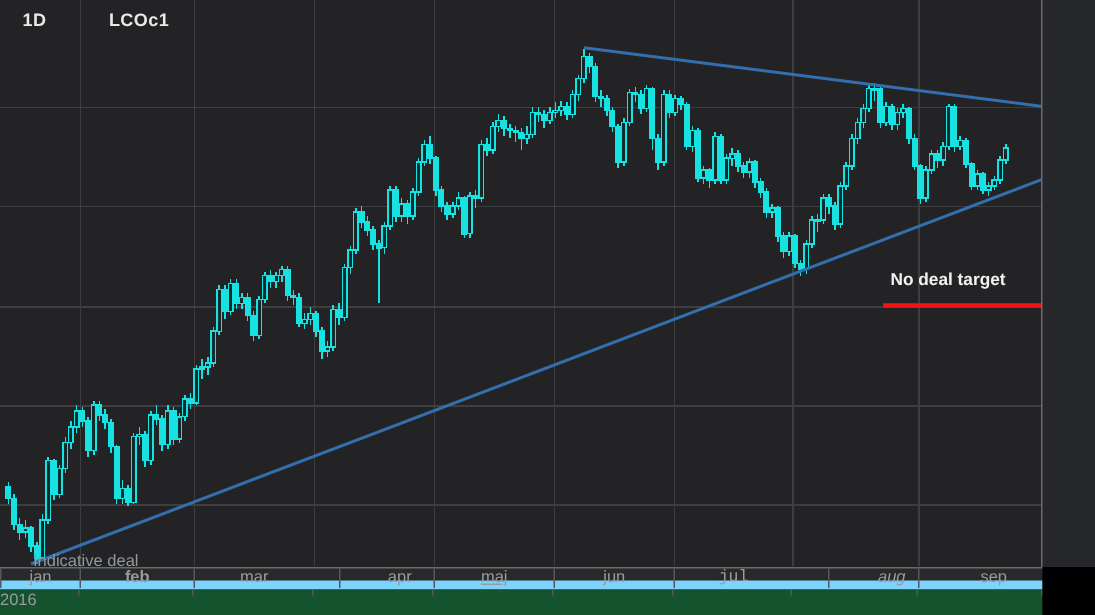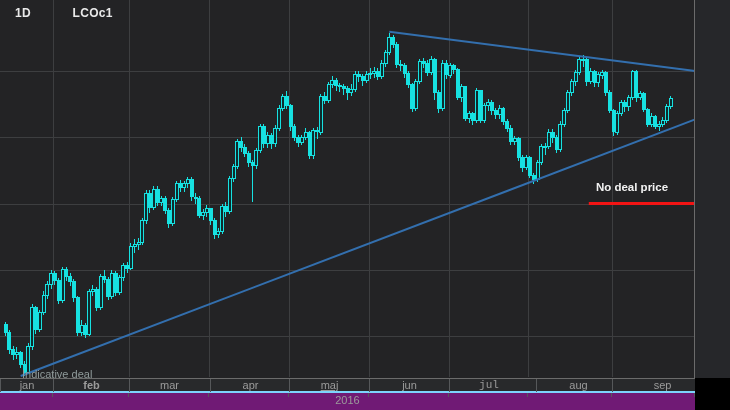--- a/index.html
+++ b/index.html
@@ -17,31 +17,31 @@
   .no-deal{
     position:absolute; left:586px; top:181px; width:92px; z-index:6;
     color:#f2f2f2; font-size:11.5px; font-weight:bold; text-align:center;
   }
   .indicative{
     position:absolute; left:22px; top:368px; z-index:6;
     color:#8f9a9a; font-size:11px;
   }
   .xaxis{
     position:absolute; left:0; top:378px; width:695px; height:15px; z-index:4;
-    background:#28292b; border-top:1px solid #6b6b6b; border-bottom:2px solid #7dd3fc;
+    background:#28292b; border-top:1px solid #6b6b6b; border-bottom:6px solid #7dd3fc;
     box-sizing:border-box;
   }
   .xaxis .mcell{
     position:absolute; top:0; height:13px; border-left:1px solid #56585a;
     color:#9b9b9b; font-size:11px; text-align:center; line-height:13px;
     box-sizing:border-box;
   }
   .yearrow{
     position:absolute; left:0; top:393px; width:695px; height:17px; z-index:4;
-    background:#701a75; color:#9b9b9b; font-size:11px; text-align:center; line-height:15px;
+    background:#14532d; color:#9b9b9b; font-size:11px; line-height:15px;
   }
   .yearrow .tick{
     position:absolute; top:0; width:1px; height:4px; background:#56585a;
   }
   .yaxis-col{
     position:absolute; left:695px; top:0; width:35px; height:378px; z-index:1;
     background:#26272a;
   }
   .corner{
     position:absolute; left:695px; top:378px; width:35px; height:32px; z-index:5;
@@ -437,33 +437,33 @@
         <rect x="669.0" y="98.8" width="3" height="8.0" fill="#0d2c2e" stroke="#17e1e1" stroke-width="1"></rect>
       </g>
       <line x1="20.7" y1="376.0" x2="695.2" y2="119.4" stroke="#336fae" stroke-width="2"></line>
       <line x1="389.3" y1="31.8" x2="695.2" y2="71.0" stroke="#336fae" stroke-width="2"></line>
       <line x1="588.8" y1="203.6" x2="697.1" y2="203.6" stroke="#f21414" stroke-width="3"></line>
       <line x1="694.5" y1="0" x2="694.5" y2="378" stroke="#6b6b6b" stroke-width="1" shape-rendering="crispEdges"></line>
     </svg>
 
   <div class="yaxis-col"></div>
 
-  <div class="no-deal">No deal price</div>
+  <div class="no-deal">No deal target</div>
 
   <div class="indicative">Indicative deal</div>
 
   <div class="xaxis">
       <div class="mcell" style="left: 0px; width: 53px;">jan</div>
       <div class="mcell" style="left: 53px; width: 76px; font-weight: bold;">feb</div>
       <div class="mcell" style="left: 129px; width: 80px;">mar</div>
-      <div class="mcell" style="left: 210px; width: 80px;">apr</div>
+      <div class="mcell" style="left: 226px; width: 80px;">apr</div>
       <div class="mcell" style="left: 289px; width: 80px; text-decoration: underline;">maj</div>
       <div class="mcell" style="left: 369px; width: 80px;">jun</div>
       <div class="mcell" style="left: 449px; width: 79px; font-family: Liberation Mono, monospace;">jul</div>
-      <div class="mcell" style="left: 536px; width: 84px;">aug</div>
+      <div class="mcell" style="left: 552px; width: 84px; font-style: italic;">aug</div>
       <div class="mcell" style="left: 612px; width: 100px;">sep</div>
     </div>
 
   <div class="yearrow">
     <span>2016</span>
   <div class="tick" style="left: 52px;"></div><div class="tick" style="left: 128px;"></div><div class="tick" style="left: 208px;"></div><div class="tick" style="left: 288px;"></div><div class="tick" style="left: 368px;"></div><div class="tick" style="left: 448px;"></div><div class="tick" style="left: 527px;"></div><div class="tick" style="left: 611px;"></div><div class="tick" style="left: 694px;"></div></div>
 
   <div class="corner"></div>
 
 </div>

